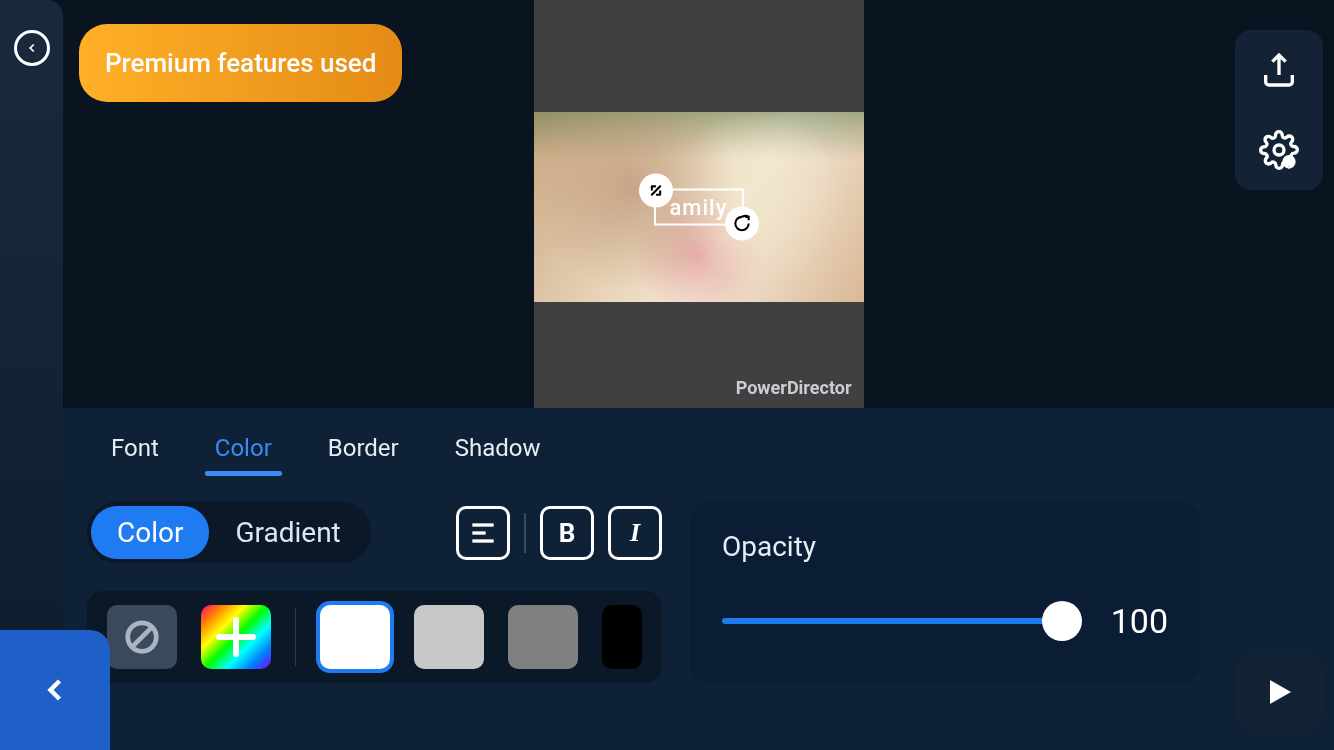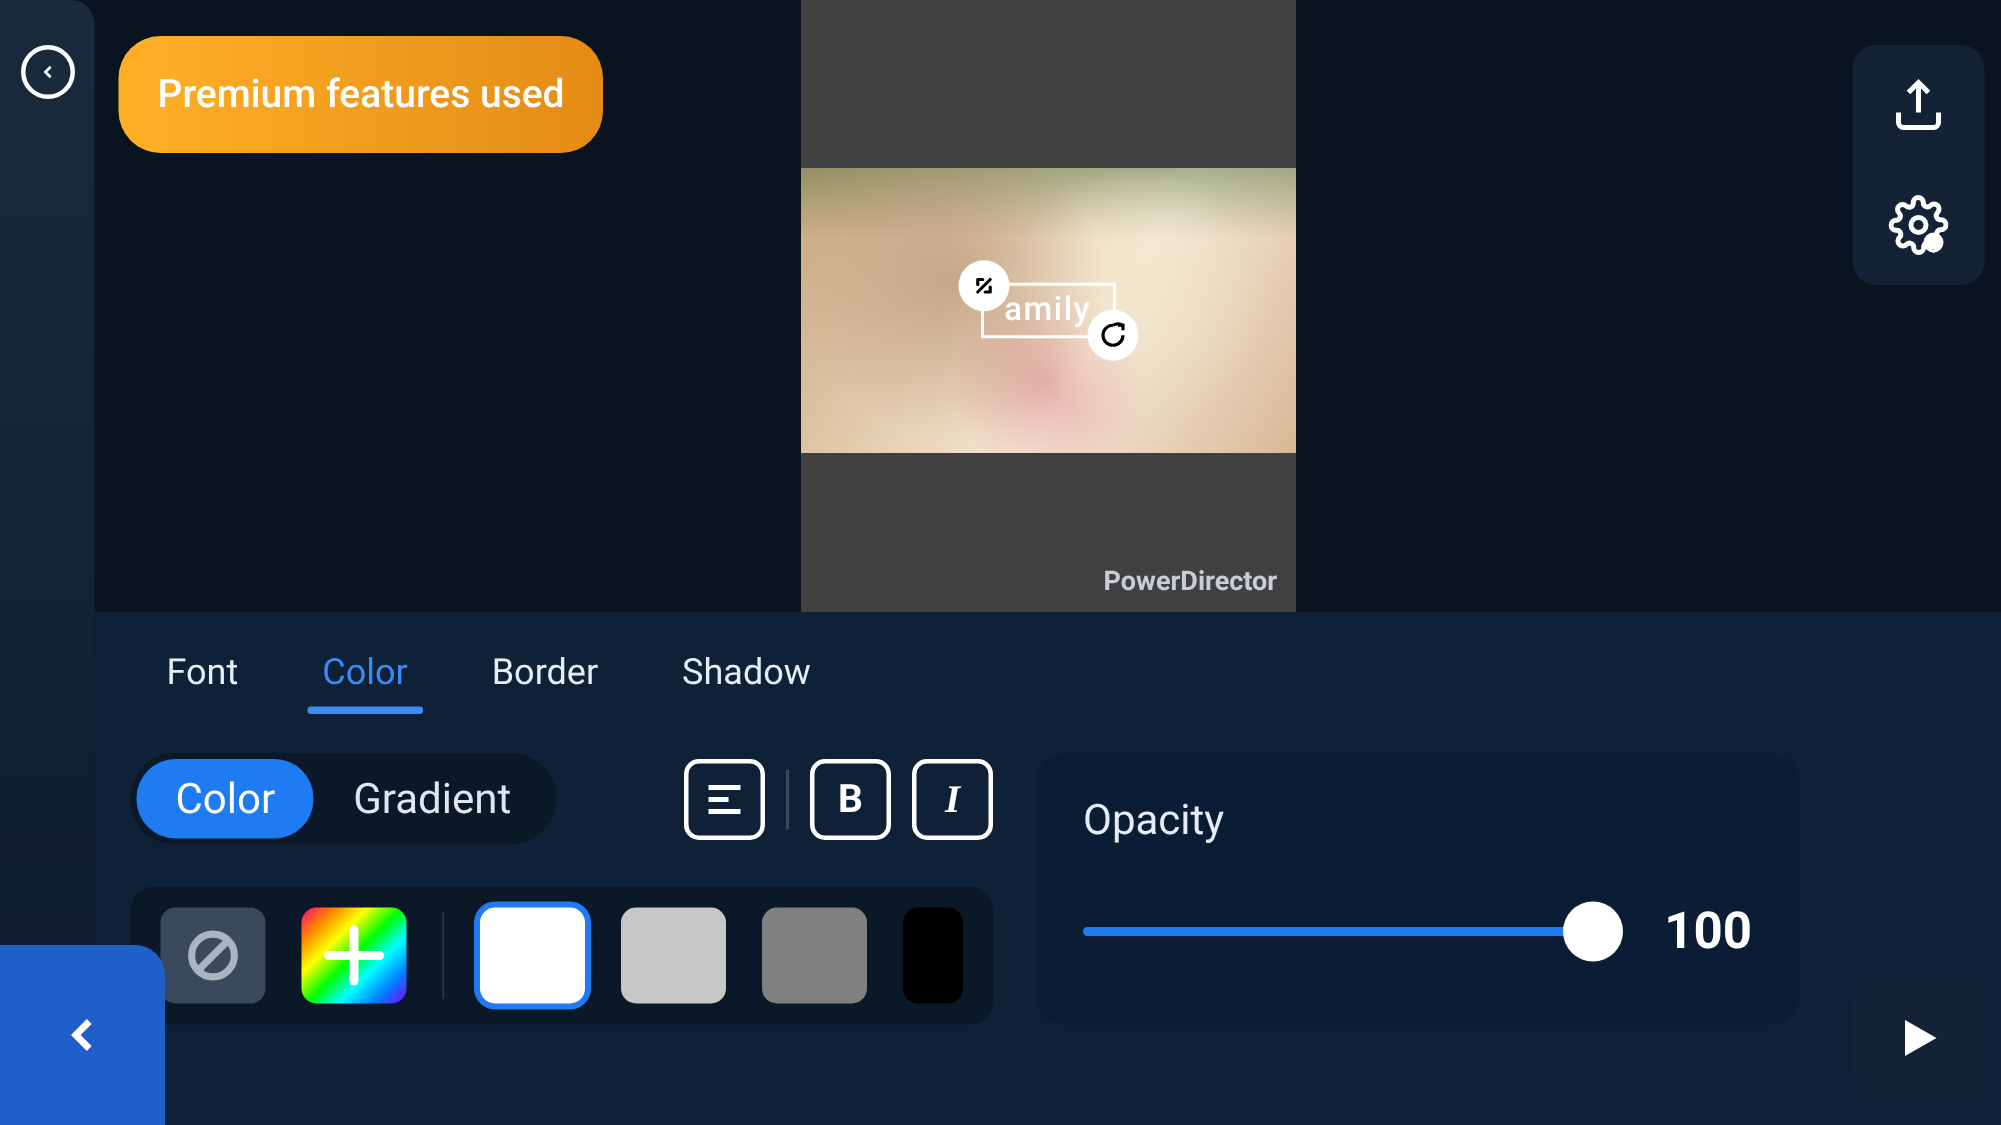--- a/index.html
+++ b/index.html
@@ -52,21 +52,21 @@
 .swatch.picker{background:linear-gradient(135deg,#ff0080 0%,#ff8000 16%,#ffff00 33%,#00ff00 50%,#00ffff 66%,#0080ff 83%,#8000ff 100%);position:relative;}
 .swatch.picker::after{content:"";position:absolute;left:50%;top:50%;width:40px;height:6px;background:#fff;transform:translate(-50%,-50%);border-radius:3px;}
 .swatch.picker::before{content:"";position:absolute;left:50%;top:50%;width:6px;height:40px;background:#fff;transform:translate(-50%,-50%);border-radius:3px;}
 .swatch.selected{box-shadow:0 0 0 4px #1e7bf2;}
 .swatch-div{width:1px;height:58px;background:#2a3a4c;}
 .opacity-panel{width:510px;background:#0b1d34;border-radius:20px;padding:28px 32px;display:flex;flex-direction:column;}
 .opacity-label{color:#e6edf5;font-size:28px;margin-bottom:38px;}
 .slider-row{display:flex;align-items:center;gap:24px;}
 .slider{flex:1;height:6px;background:#1e7bf2;border-radius:3px;position:relative;cursor:pointer;}
 .slider-thumb{position:absolute;right:-6px;top:50%;transform:translateY(-50%);width:40px;height:40px;background:#fff;border-radius:50%;}
-.opacity-value{color:#fff;font-size:34px;font-weight:700;min-width:68px;text-align:right;}
+.opacity-value{color:#fff;font-size:34px;font-weight:400;min-width:68px;text-align:right;}
 </style>
 </head>
 <body>
 
 <div class="app">
 
   <div class="left-rail">
     <div class="back-circle">
       <svg viewBox="0 0 24 24" fill="none" stroke="#fff" stroke-width="3">
           <polyline points="15 18 9 12 15 6"></polyline>

